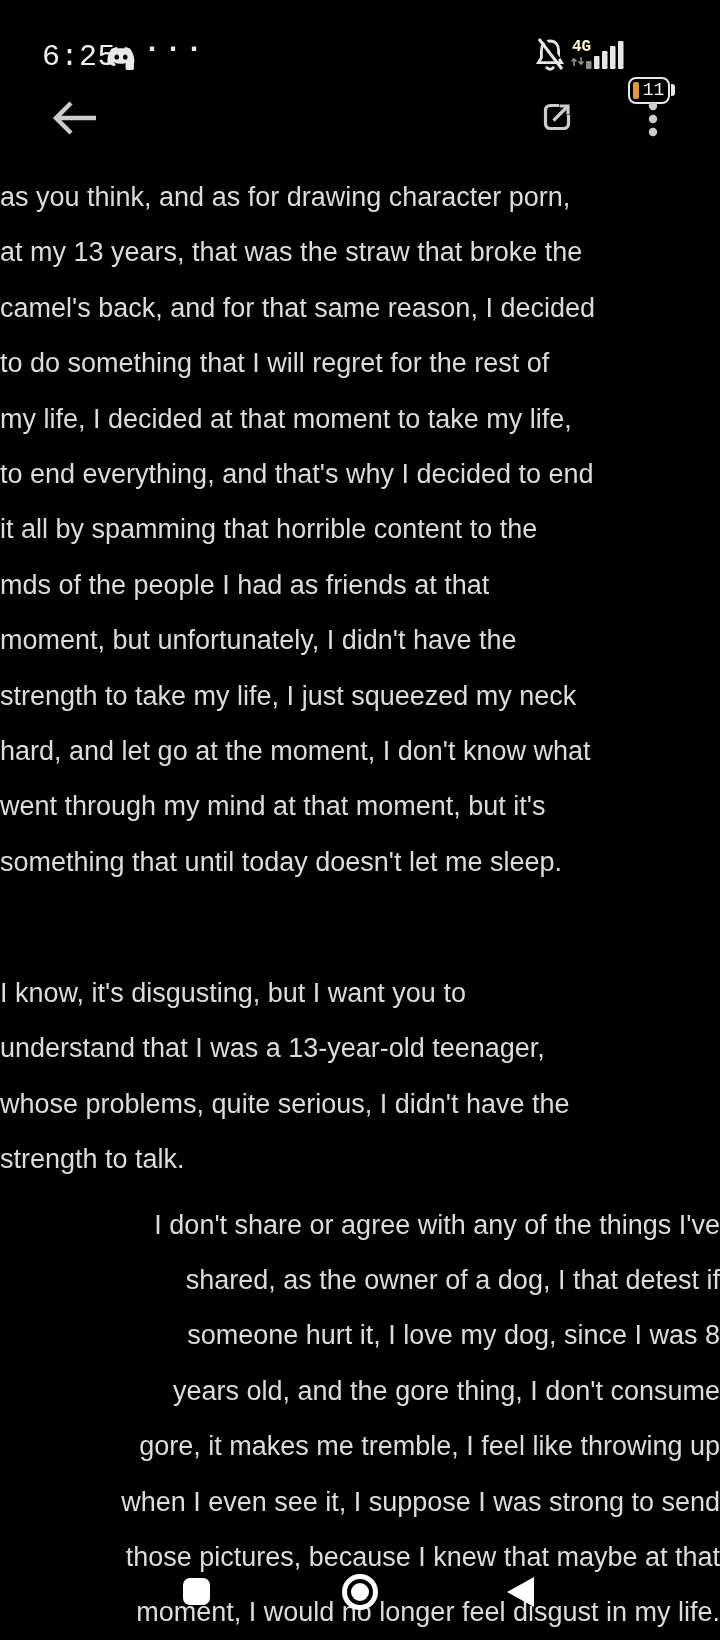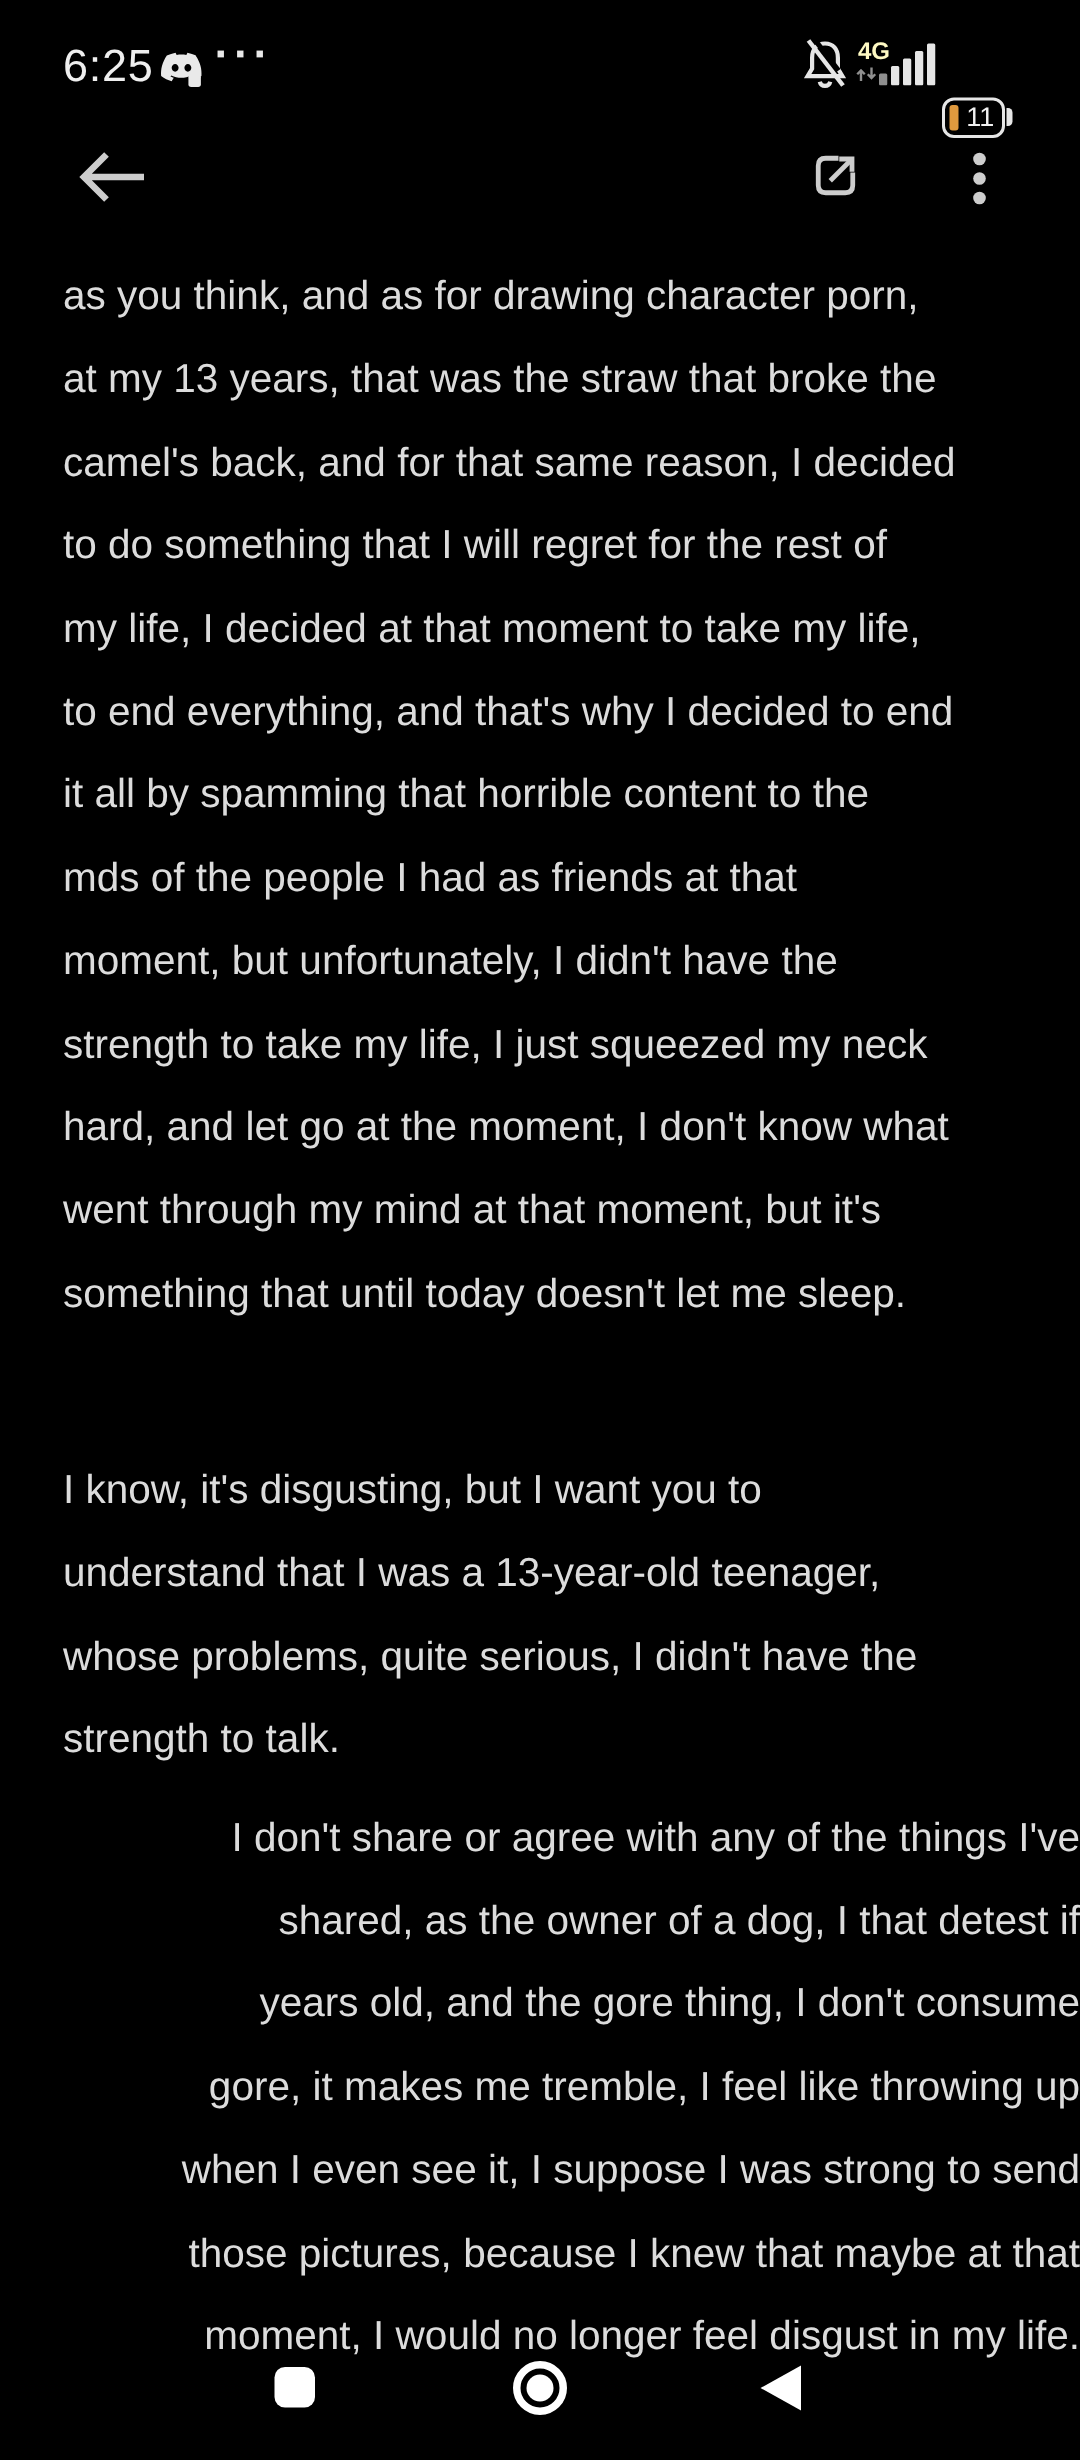--- a/index.html
+++ b/index.html
@@ -1,39 +1,39 @@
 <!DOCTYPE html>
 <html><head>
 <meta charset="utf-8">
 <style>
   html,body{margin:0;padding:0;background:#000;}
   .screen{
     position:relative;width:720px;height:1640px;background:#000;overflow:hidden;
     font-family:"Liberation Sans",sans-serif;
   }
   
-  .status-bar{position:absolute;left:0;top:4px;width:720px;height:76px;}
+  .status-bar{position:absolute;left:0;top:16px;width:720px;height:76px;font-family:Liberation Mono, monospace;}
   .time{position:absolute;left:42px;top:24px;font-size:30px;color:#efefef;letter-spacing:.5px;}
   .notif-icon{position:absolute;left:106px;top:30px;}
   .more-notifs{position:absolute;left:143px;top:16px;font-size:30px;font-weight:bold;color:#e9e9e9;letter-spacing:3px;}
   .bell{position:absolute;left:533px;top:20px;}
   .net-label{position:absolute;left:572px;top:22px;font-size:16px;font-weight:bold;color:#fef9c3;}
   .net-arrows{position:absolute;left:570px;top:40px;}
   .sig-bars{position:absolute;left:586px;top:24px;}
   .battery{position:absolute;left:628px;top:26px;width:38px;height:23px;border:2.5px solid #e6e6e6;border-radius:8px;margin-top:35px;}
   .battery::after{content:"";position:absolute;right:-7px;top:5px;width:4px;height:12px;background:#e6e6e6;border-radius:0 3px 3px 0;}
   .battery-fill{position:absolute;left:3px;top:3px;bottom:3px;width:6px;border-radius:2px;}
   .battery-num{position:absolute;left:9px;top:1px;width:29px;text-align:center;font-size:18px;color:#f0f0f0;}
   
   .app-bar{position:absolute;left:0;top:84px;width:720px;height:68px;}
   .back-btn{position:absolute;left:40px;top:90px;width:70px;height:56px;cursor:pointer;}
   .open-ext-btn{position:absolute;left:532px;top:92px;width:50px;height:50px;cursor:pointer;}
   .overflow-btn{position:absolute;left:634px;top:92px;width:40px;height:52px;cursor:pointer;}
   
-  .message-text{position:absolute;left:0;top:170px;right:0;padding-left:42px;color:#dcdcdc;}
+  .message-text{position:absolute;left:0;top:170px;right:0;color:#dcdcdc;}
   .line{height:55.4px;line-height:55.4px;font-size:27px;white-space:nowrap;}
   .para{margin:0;}
   .para:nth-child(2){margin-top:76px;}   
   .para:nth-child(3){margin-top:10px;text-align:right;}
   
   .nav-recents{position:absolute;left:183px;top:1578px;width:27px;height:27px;background:#fff;border-radius:7px;cursor:pointer;}
   .nav-home{position:absolute;left:342px;top:1574px;width:36px;height:36px;box-sizing:border-box;border:5px solid #fff;border-radius:50%;cursor:pointer;}
   .nav-home-dot{position:absolute;left:4px;top:4px;width:18px;height:18px;background:#fff;border-radius:50%;}
   .nav-back{position:absolute;left:507px;top:1577px;width:0;height:0;border-top:15px solid transparent;border-bottom:15px solid transparent;border-right:27px solid #fff;cursor:pointer;}
 </style>
@@ -120,20 +120,21 @@
       </div>
       <div class="para">
         <div class="line">I know, it's disgusting, but I want you to</div>
         <div class="line">understand that I was a 13-year-old teenager,</div>
         <div class="line">whose problems, quite serious, I didn't have the</div>
         <div class="line">strength to talk.</div>
       </div>
       <div class="para">
         <div class="line">I don't share or agree with any of the things I've</div>
         <div class="line">shared, as the owner of a dog, I that detest if</div>
+        <div class="line">someone hurt it, I love my dog, since I was 8</div>
         <div class="line">years old, and the gore thing, I don't consume</div>
         <div class="line">gore, it makes me tremble, I feel like throwing up</div>
         <div class="line">when I even see it, I suppose I was strong to send</div>
         <div class="line">those pictures, because I knew that maybe at that</div>
         <div class="line">moment, I would no longer feel disgust in my life.</div>
       </div>
     </div>
 
   <div class="nav-recents"></div>
   <div class="nav-home">

